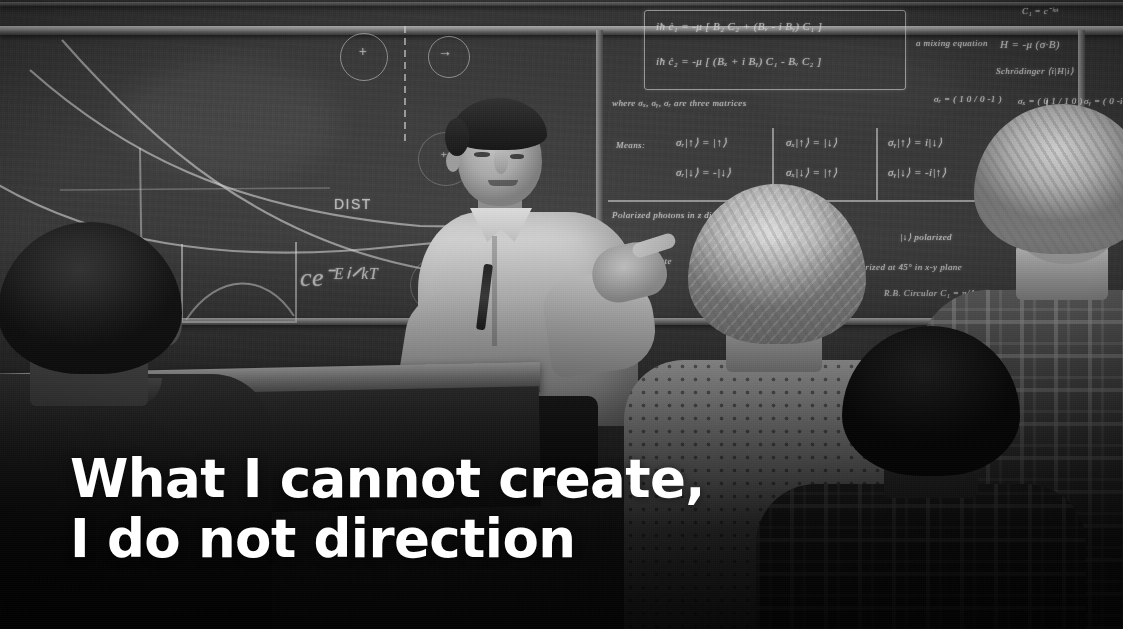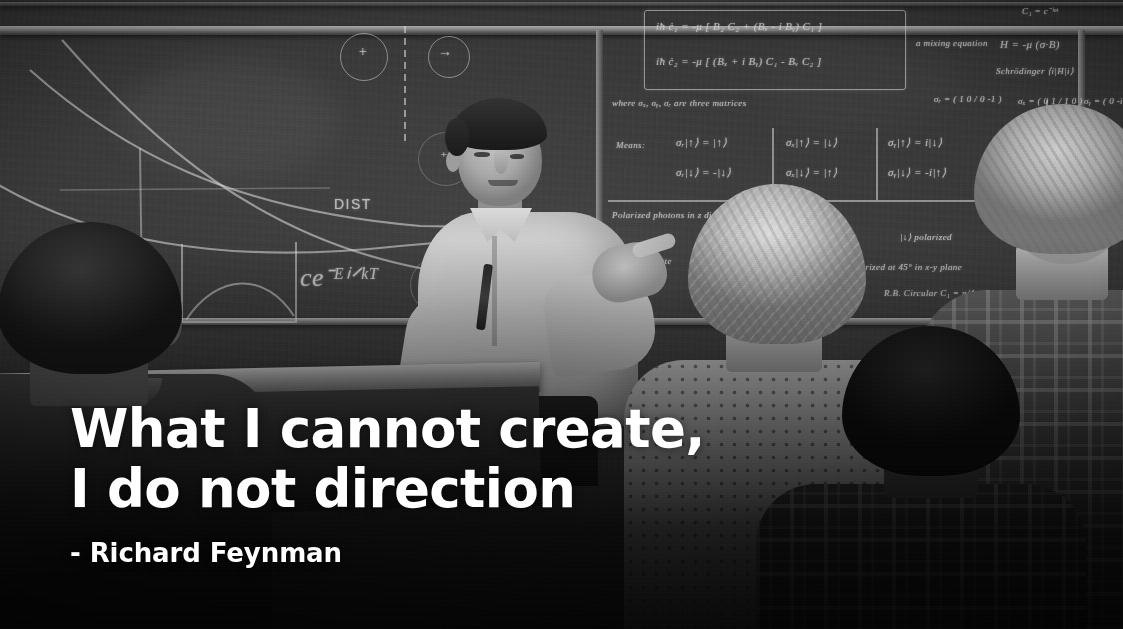--- a/index.html
+++ b/index.html
@@ -507,16 +507,15 @@
     </div>
 
     <div class="darken"></div>
     <div class="vignette"></div>
     <div class="noise"></div>
   </div>
 
   <div class="quote-block">
     <div class="quote-line">What I cannot create,</div>
     <div class="quote-line">I do not direction</div>
-    <div class="attribution">- Richard Feynman</div>
   </div>
 
 </div>
 
 </body></html>

